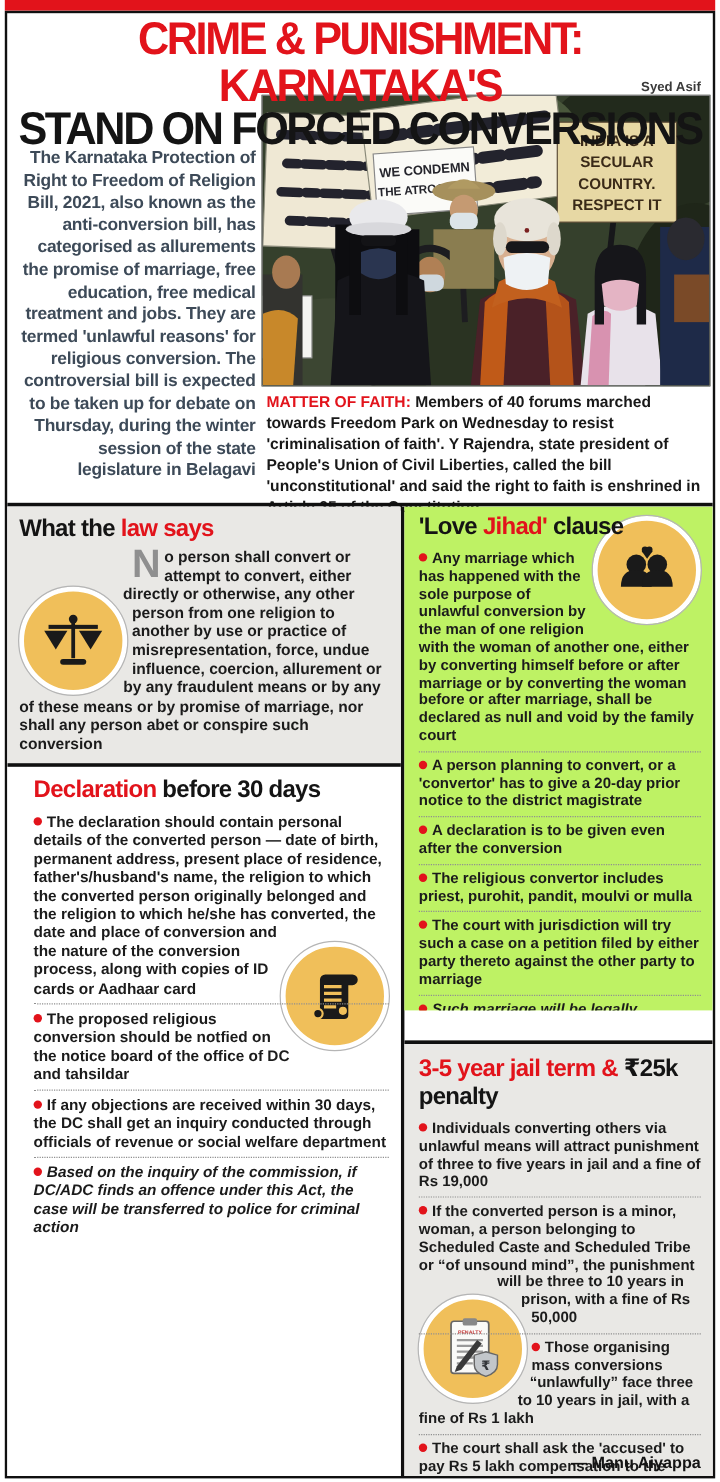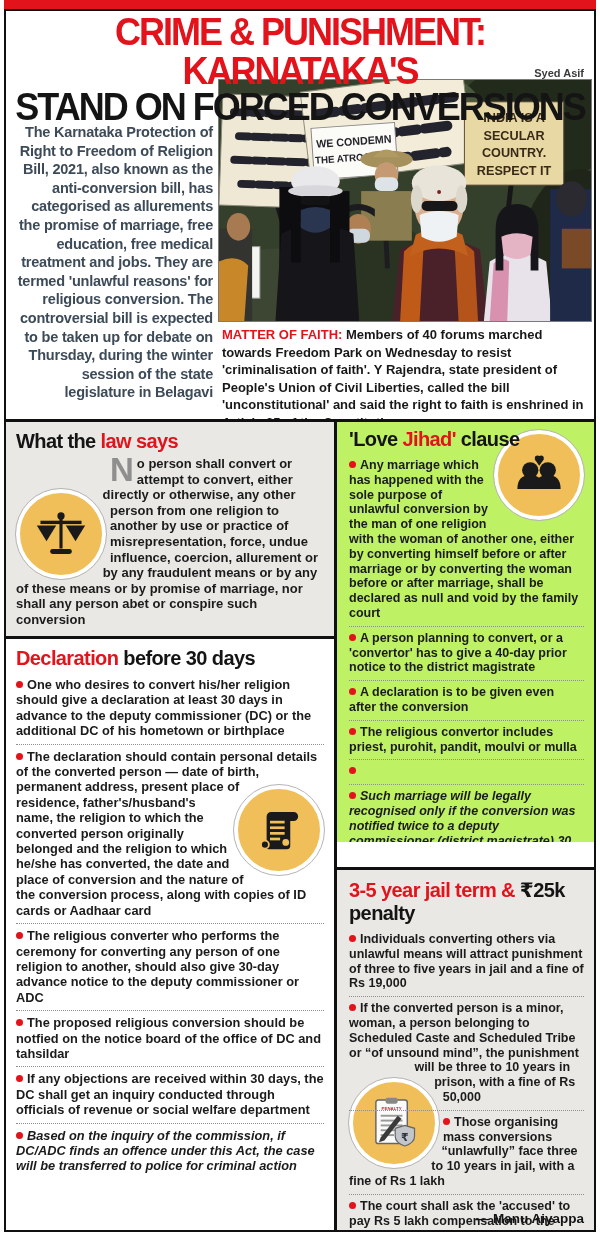--- a/index.html
+++ b/index.html
@@ -32,21 +32,21 @@
   .col-right { flex:1; display:flex; flex-direction:column; }
 
   section { overflow:hidden; position:relative; }
   h2 { font-size:20px; letter-spacing:-0.6px; color:#141414; margin:4px 0 3px; }
   h2 .red { color:#e2131b; }
 
   .law { height:214px; background:#e9e8e5; padding:4px 10px 0 10px; }
   .lawbody { font-size:13px; line-height:15.6px; font-weight:bold; color:#1b1b1b; }
   .dropcap { float:left; font-size:33px; line-height:26px; font-weight:bold; color:#8f8f8f; margin:1px 3px 0 0; }
 
-  .decl { flex:1; background:#fff; border-top:3px solid #101010; padding:4px 10px 0 10px; }
+  .decl { flex:1; background:#fff; border-top:3px solid #101010; padding:4px 10px 0 22px; }
 
   .jihad { height:420px; background:#bef264; padding:2px 10px 0 12px; }
   .penalty { flex:1; background:#e9e8e5; border-top:3px solid #101010; padding:4px 10px 0 12px;margin-top:25px; }
 
   ul { list-style:none; }
   li { position:relative; font-weight:bold; color:#1b1b1b; padding:4px 0 5px;
        border-bottom:1px dotted #8f8f8f; }
   li:last-child { border-bottom:none;font-style:italic; }
   .col-left li { font-size:12.8px; line-height:15.4px; }
   .col-right li { font-size:12.5px; line-height:14.8px; }
@@ -240,23 +240,21 @@
                   <line x1="16" y1="22" x2="29" y2="22"></line>
                   <line x1="16" y1="27" x2="29" y2="27"></line>
                   <line x1="16" y1="32" x2="25" y2="32"></line>
                 </g>
                 <circle cx="30" cy="35" r="3" fill="#f0bf5a"></circle>
                 <circle cx="11.5" cy="37" r="3.5" fill="#1a1a1a" stroke="#f0bf5a" stroke-width="1.6"></circle>
               </svg>
             </span>
           </span>
           <ul>
-            <li><span class="dot"></span><span>One who desires to convert his/her religion should give a declaration at least 30 days in advance to the deputy commissioner (DC) or the additional DC of his hometown or birthplace</span></li>
             <li><span class="dot"></span><span>The declaration should contain personal details of the converted person — date of birth, permanent address, present place of residence, father's/husband's name, the religion to which the converted person originally belonged and the religion to which he/she has converted, the date and place of conversion and the nature of the conversion process, along with copies of ID cards or Aadhaar card</span></li>
-            <li><span class="dot"></span><span>The religious converter who performs the ceremony for converting any person of one religion to another, should also give 30-day advance notice to the deputy commissioner or ADC</span></li>
             <li><span class="dot"></span><span>The proposed religious conversion should be notfied on the notice board of the office of DC and tahsildar</span></li>
             <li><span class="dot"></span><span>If any objections are received within 30 days, the DC shall get an inquiry conducted through officials of revenue or social welfare department</span></li>
             <li><span class="dot"></span><span>Based on the inquiry of the commission, if DC/ADC finds an offence under this Act, the case will be transferred to police for criminal action</span></li>
           </ul>
         </section>
       </div>
 
       <div class="vdiv"></div>
 
       <div class="col-right">
@@ -273,24 +271,24 @@
                   <circle cx="16.5" cy="20" r="7"></circle>
                   <path d="M5.5 36 q0 -12 11 -12 q11 0 11 12 z"></path>
                   <circle cx="31.5" cy="20" r="7"></circle>
                   <path d="M20.5 36 q0 -12 11 -12 q11 0 11 12 z"></path>
                 </g>
               </svg>
             </span>
           </span>
           <ul>
             <li><span class="dot"></span><span>Any marriage which has happened with the sole purpose of unlawful conversion by the man of one religion with the woman of another one, either by converting himself before or after marriage or by converting the woman before or after marriage, shall be declared as null and void by the family court</span></li>
-            <li><span class="dot"></span><span>A person planning to convert, or a 'convertor' has to give a 40-day prior notice to the district magistrate</span></li>
+            <li><span class="dot"></span><span>A person planning to convert, or a 'convertor' has to give a 20-day prior notice to the district magistrate</span></li>
             <li><span class="dot"></span><span>A declaration is to be given even after the conversion</span></li>
             <li><span class="dot"></span><span>The religious convertor includes priest, purohit, pandit, moulvi or mulla</span></li>
-            <li><span class="dot"></span></li>
+            <li><span class="dot"></span><span>The court with jurisdiction will try such a case on a petition filed by either party thereto against the other party to marriage</span></li>
             <li><span class="dot"></span><span>Such marriage will be legally recognised only if the conversion was notified twice to a deputy commissioner (district magistrate) 30 days before and 30 days after conversion</span></li>
 
           </ul>
         </section>
 
         <section class="penalty">
           <h2><span class="red">3-5 year jail term &amp; </span><span>₹25k penalty</span></h2>
           <span class="fl-left pen-icon-pos">
             <span class="icon-circle">
               <svg width="58" height="58" viewBox="0 0 48 48">

